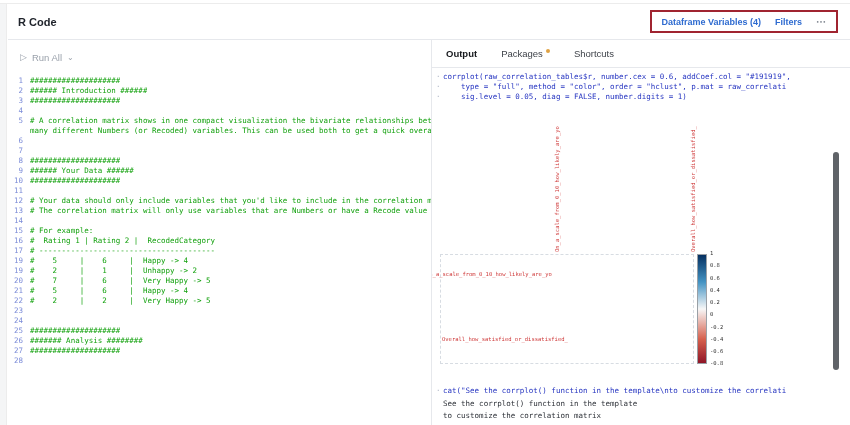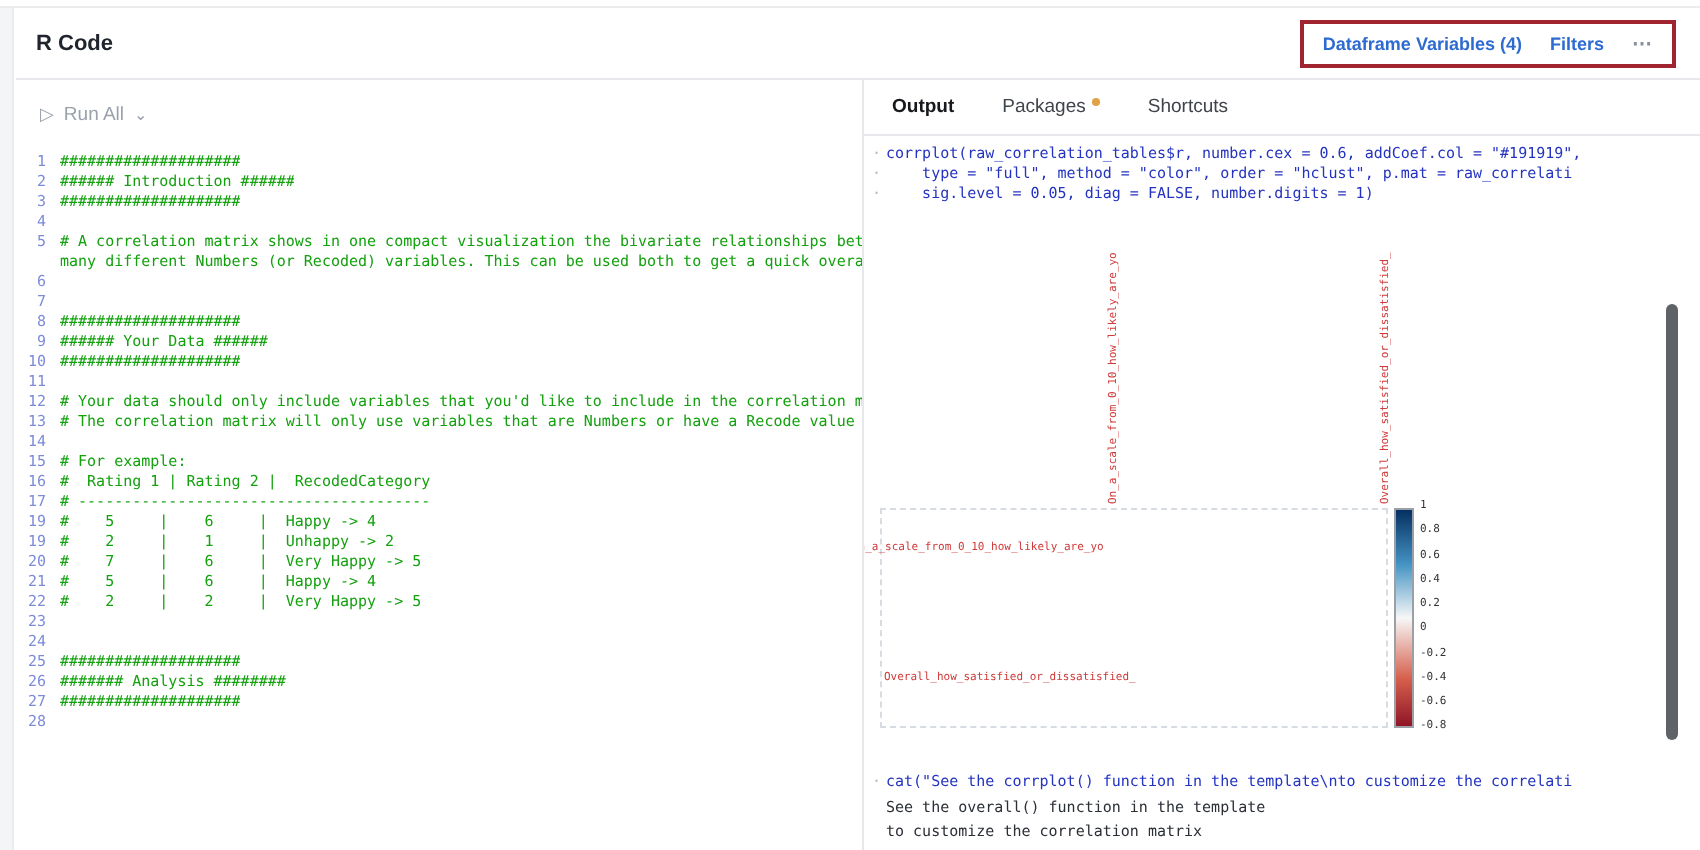--- a/index.html
+++ b/index.html
@@ -301,21 +301,21 @@
               <span>-0.6</span>
 
               <span>-0.8</span>
             </div>
         </div>
 
         <div class="f-code">
           <span class="dot"></span>
           <span>cat("See the corrplot() function in the template\nto customize the correlati</span>
         </div>
-        <div class="f-out1">See the overall() function in the template</div>
+        <div class="f-out1">See the corrplot() function in the template</div>
         <div class="f-out2">to customize the correlation matrix</div>
 
         <div class="scroll-thumb"></div>
       </div>
     </section>
 
   </div>
 </div>
 
 </body></html>

